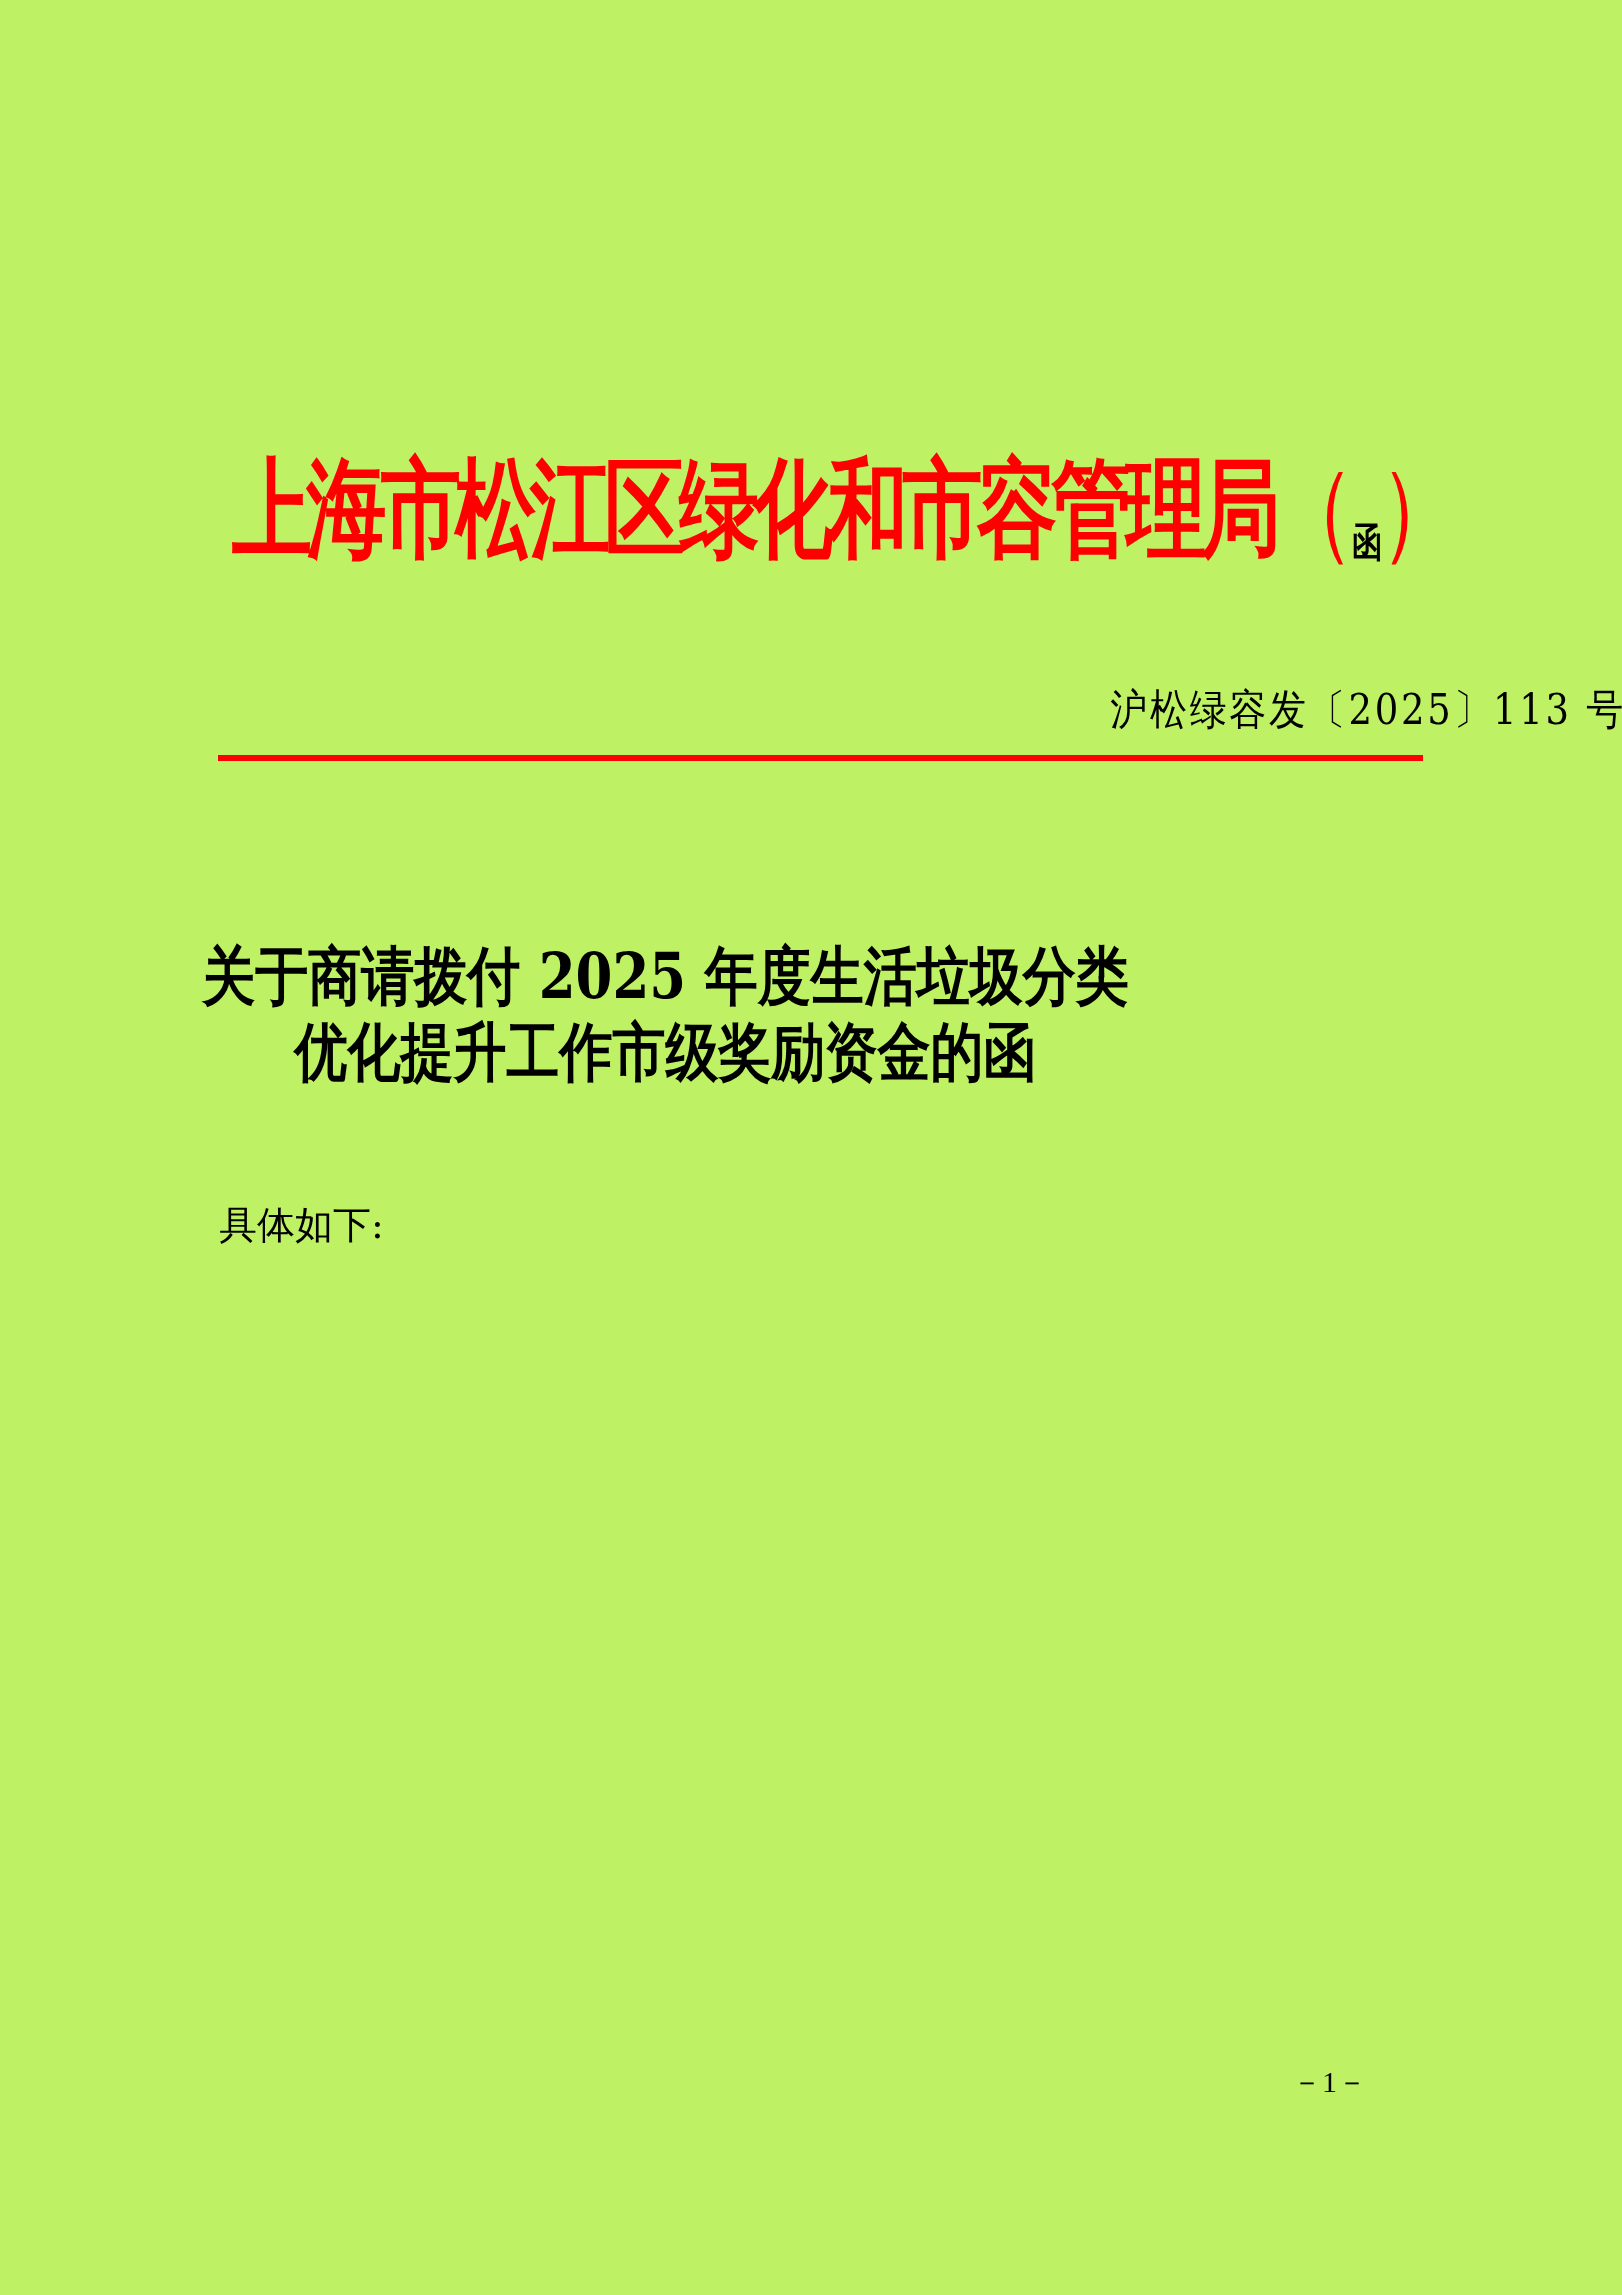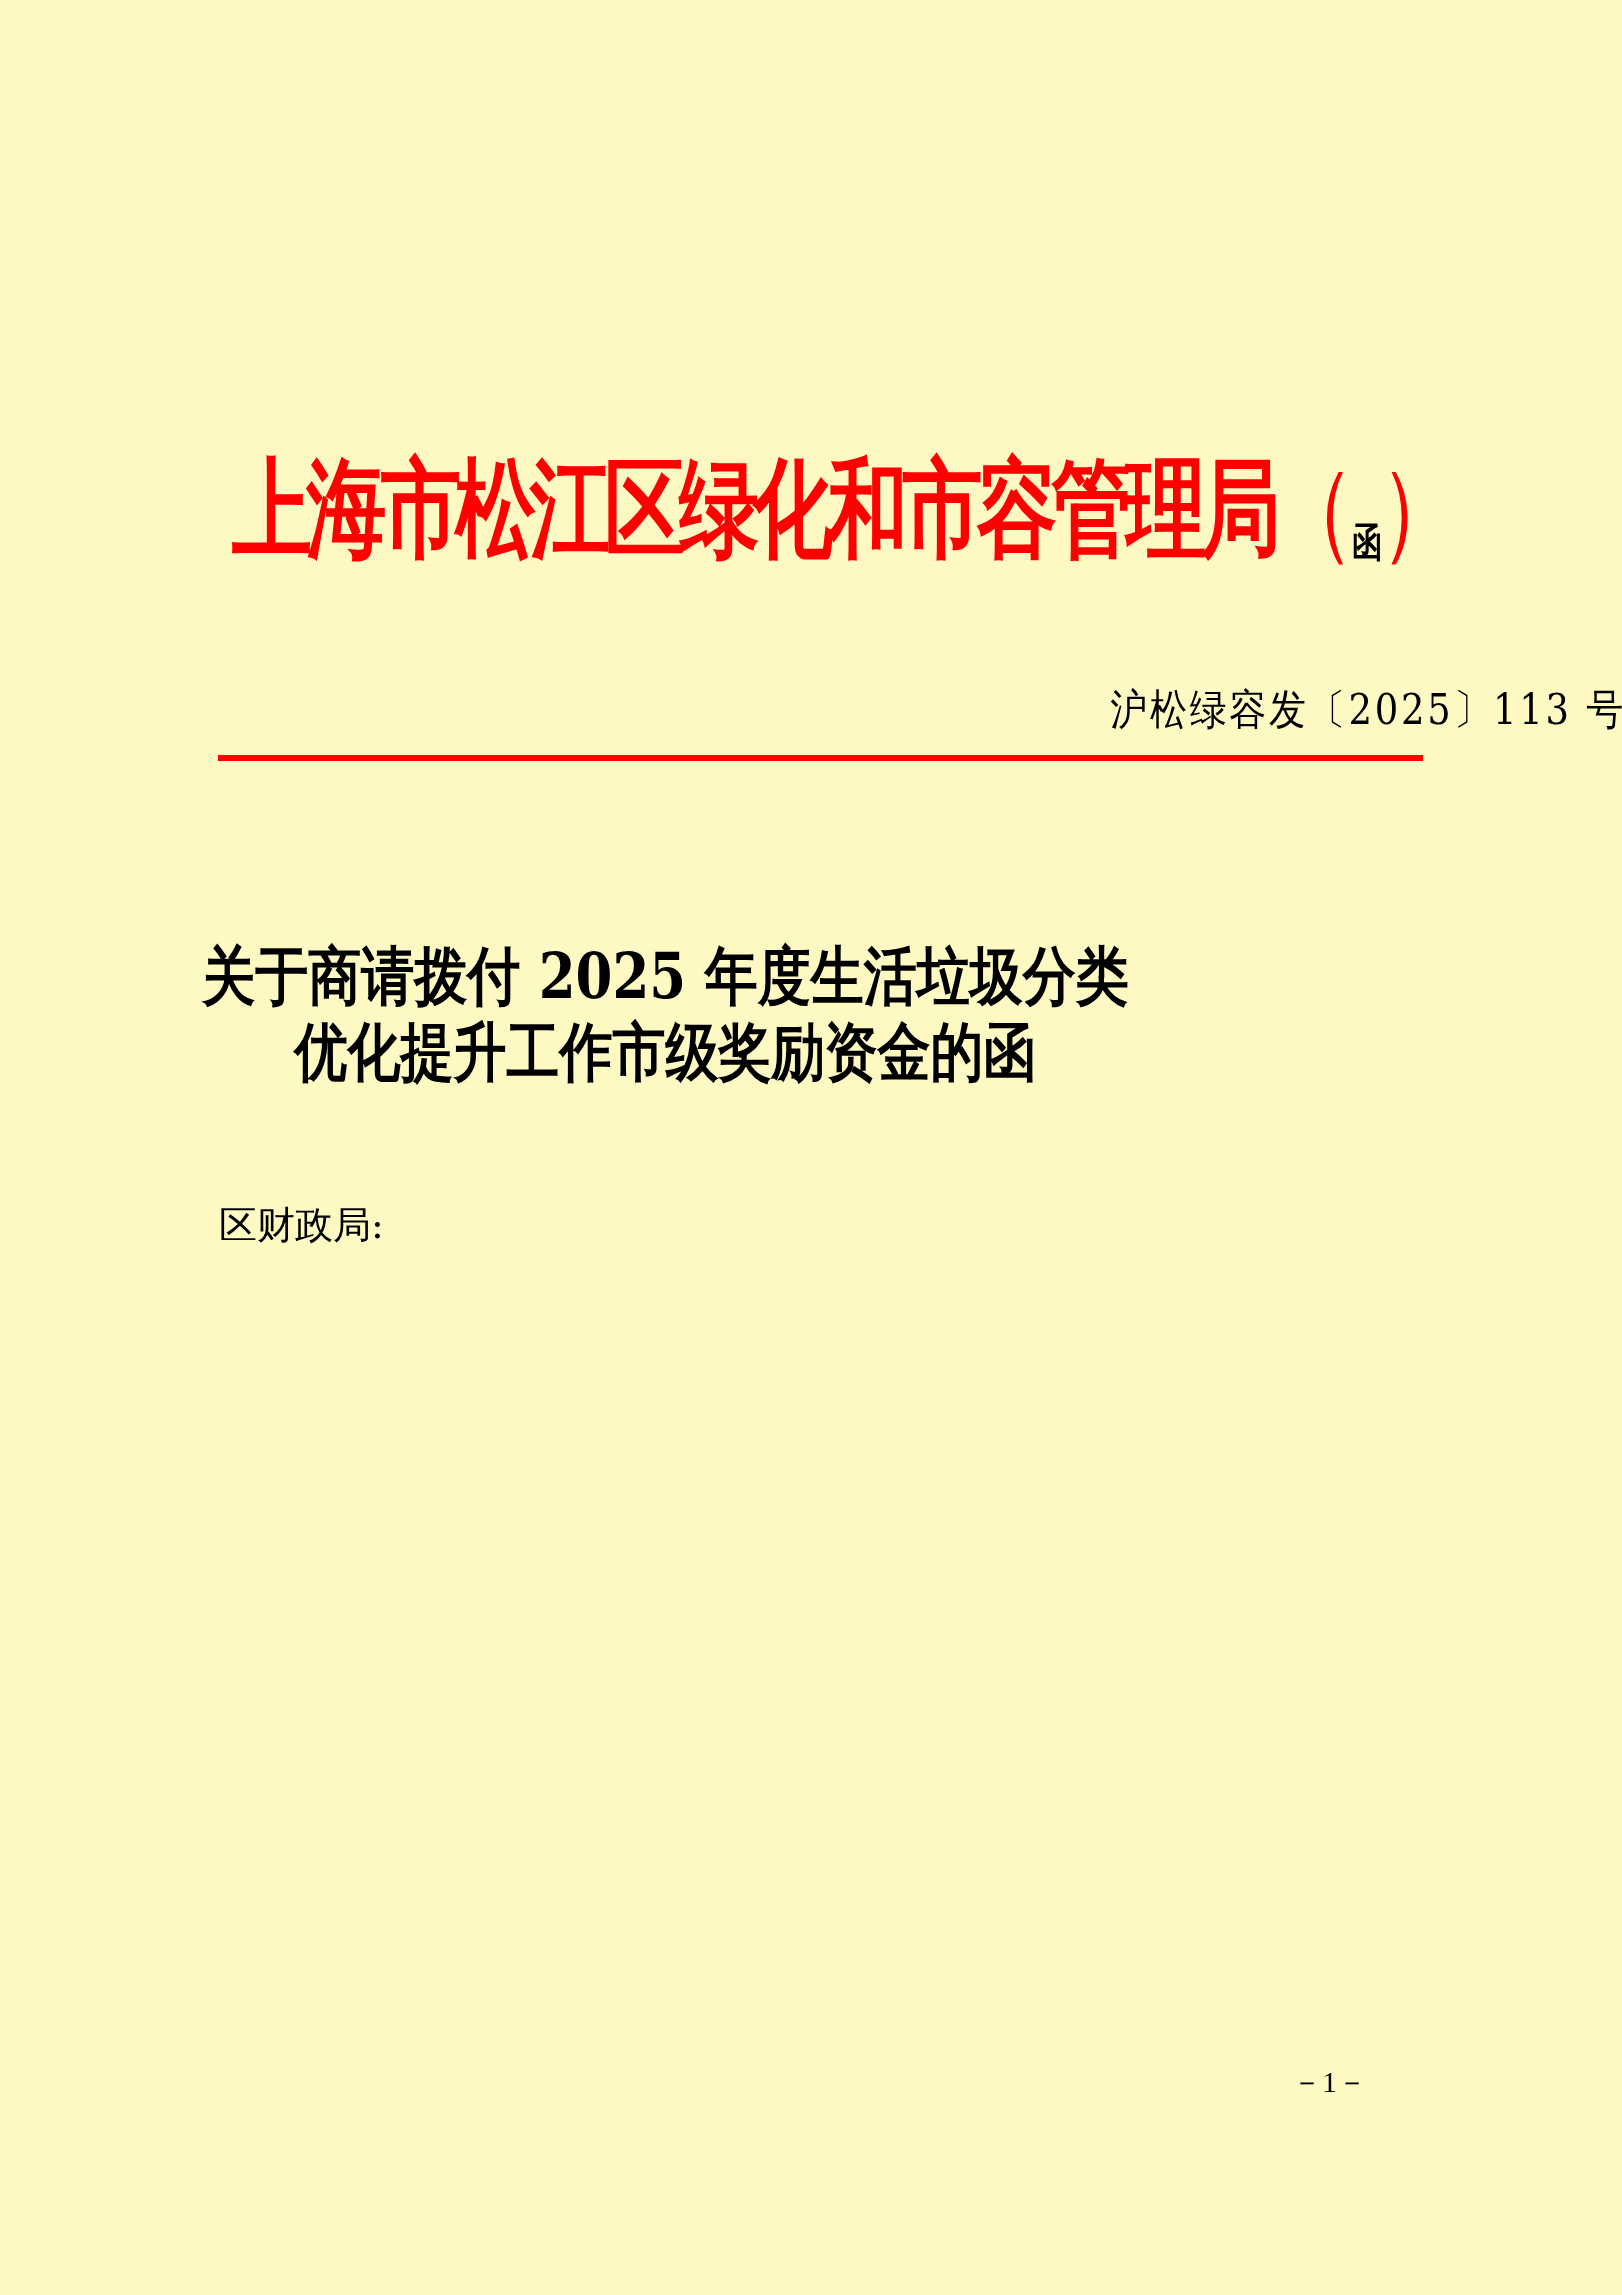--- a/index.html
+++ b/index.html
@@ -1,17 +1,17 @@
 <!DOCTYPE html>
 <html style="font-size:11px"><head>
 <meta charset="utf-8">
 <style>
   html, body { margin: 0; padding: 0; background: #ffffff; }
   body { width: 1623px; height: 2295px; position: relative; overflow: hidden; }
-  .page { position: absolute; left: 0; top: 0; width: 1623px; height: 2295px; background: #fef9c3; }
+  .page { position: absolute; left: 0; top: 0; width: 1623px; height: 2295px; background: #bef264; }
   .masthead {
     position: absolute; left: 232px; top: 450px; width: 1159px; height: 136px;
     font-family: "DejaVu Serif", serif; color: #ff0000; font-weight: bold;
     white-space: nowrap;
   }
   .masthead-text {
     display: inline-block; font-size: 80px; line-height: 136px;
     transform: scaleY(1.35); transform-origin: 0 60%; letter-spacing: -5.5px;
   }
   .masthead .paren { font-weight: normal; font-size: 80px; }
@@ -55,19 +55,19 @@
   </div>
 
   <div class="redrule"></div>
 
   <div class="subject">
     <div>关于商请拨付 2025 年度生活垃圾分类</div>
     <div>优化提升工作市级奖励资金的函</div>
   </div>
 
   <div class="body">
-    <div class="salutation">区财政局:</div>
+    <div class="salutation">具体如下:</div>
   </div>
 
   <div class="pagenum">－1－</div>
 
 </div>
 
 
 </body></html>

